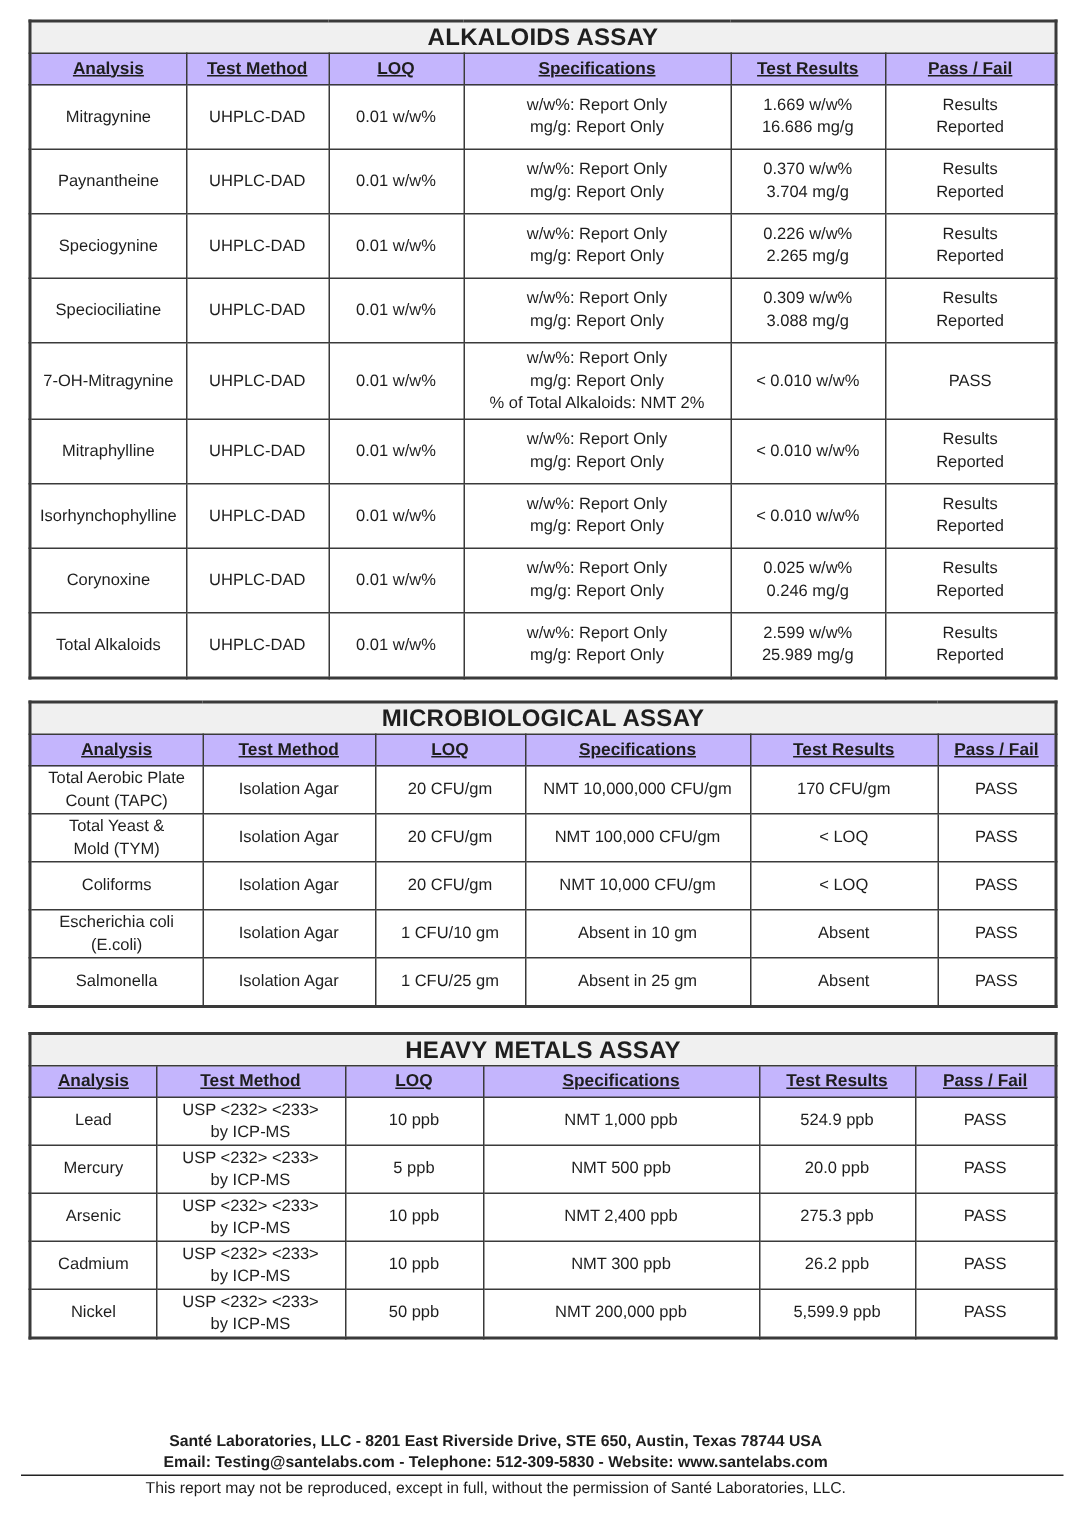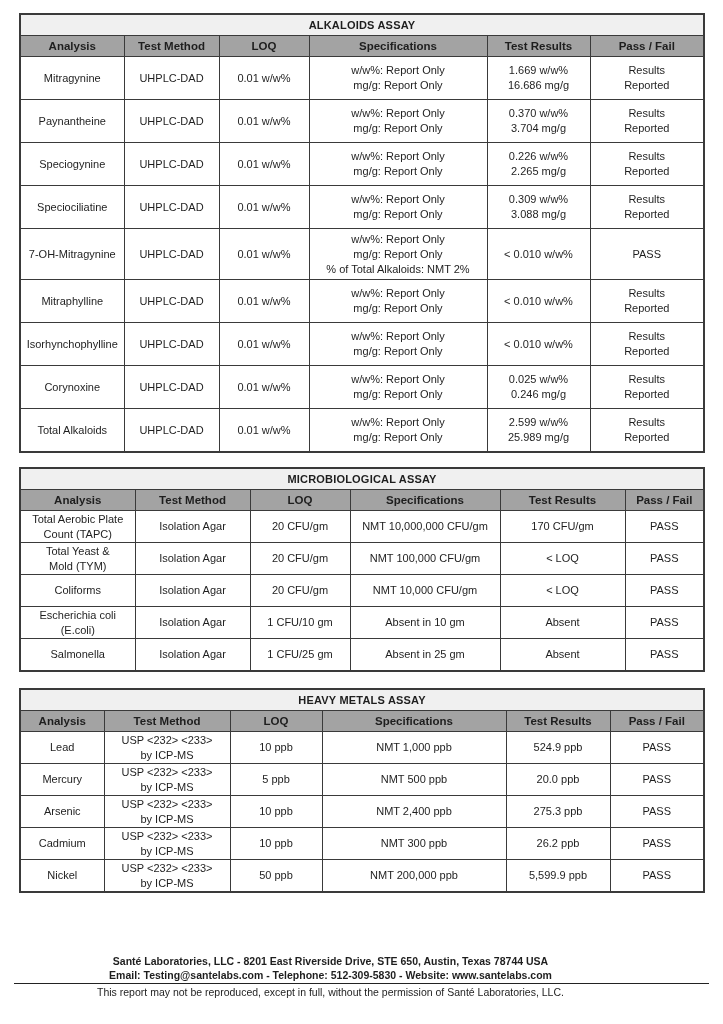--- a/index.html
+++ b/index.html
@@ -12,25 +12,25 @@
     border-collapse: collapse; table-layout: fixed;
     border: 2px solid #3a3a3a;
     font-size: 11px;
   }
   table.assay td, table.assay th {
     border: 1px solid #3a3a3a;
     text-align: center; vertical-align: middle;
     padding: 0 2px; line-height: 15px;
   }
   table.assay th.title {
-    background: #f0f0f0; font-weight: bold; font-size: 11px;
+    background: #f0f0f0; font-weight: bold; font-size: 16px;
     height: 20px; letter-spacing: 0.2px;
   }
   table.assay th.col {
-    background: #a3a3a3; font-weight: bold; font-size: 11.5px; height: 20px;
+    background: #c4b5fd; font-weight: bold; font-size: 11.5px; height: 20px; text-decoration: underline;
   }
   .l { display: block; }
 
   #alk { top: 13px; }
   #alk tr.row td { height: 42px; }
   #alk tr.row.tall td { height: 50px; }
 
   #micro { top: 467px; }
   #micro tr.row td { height: 31px; }
 

